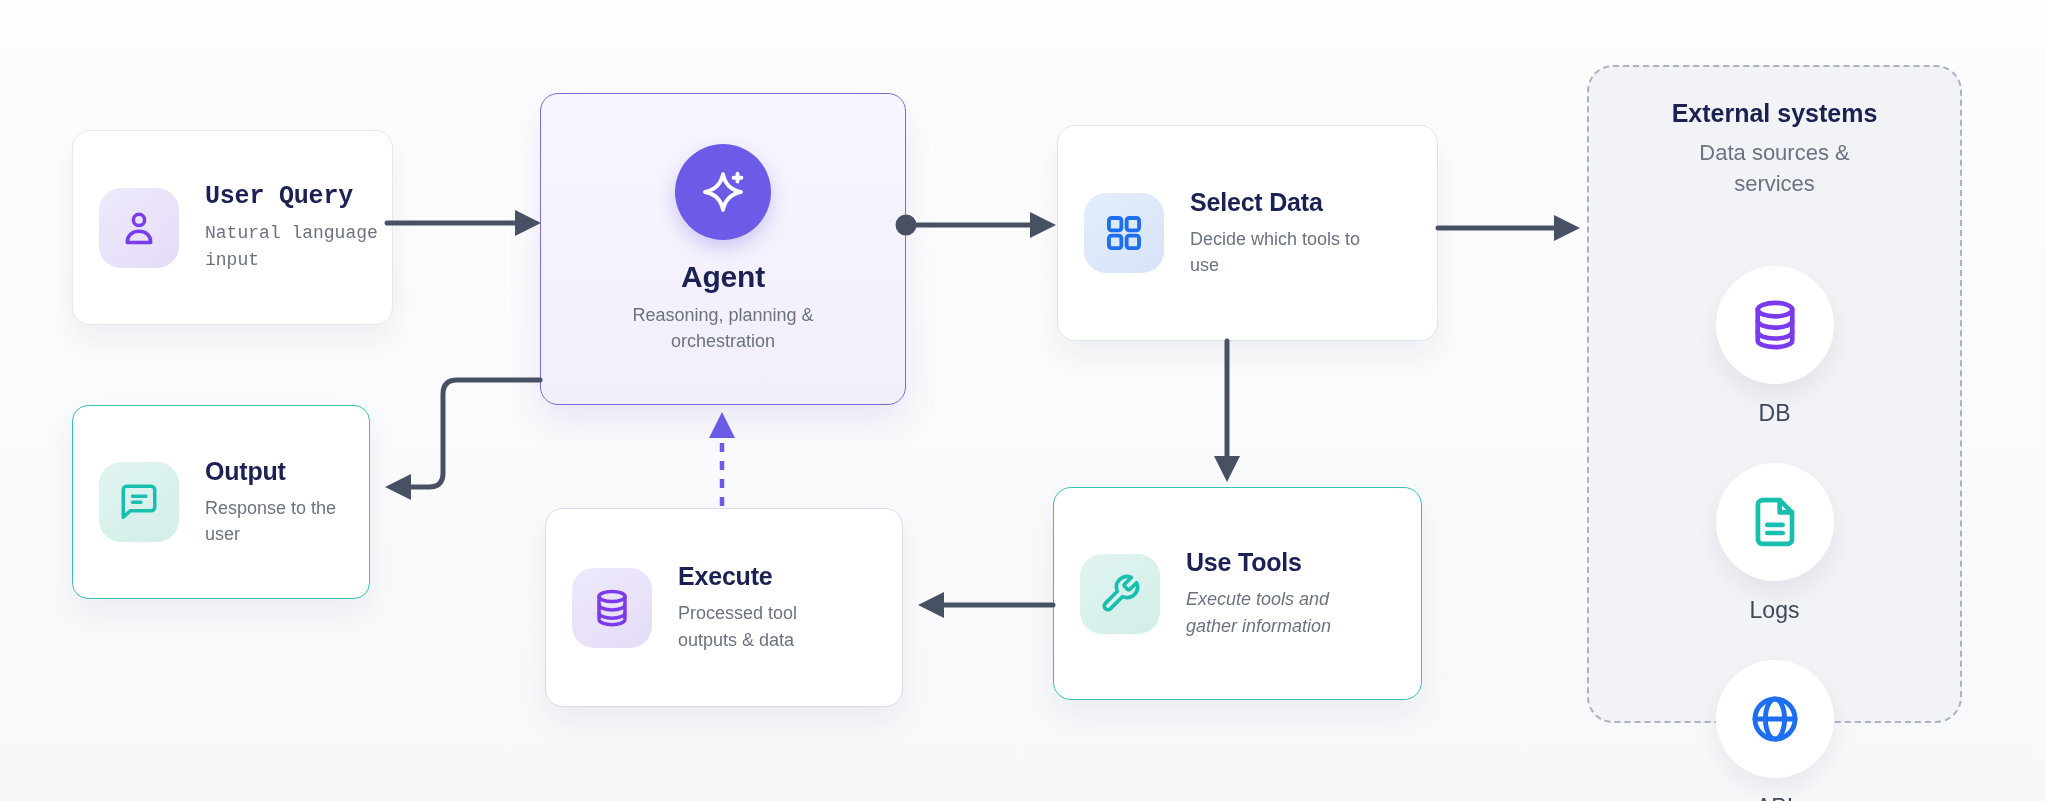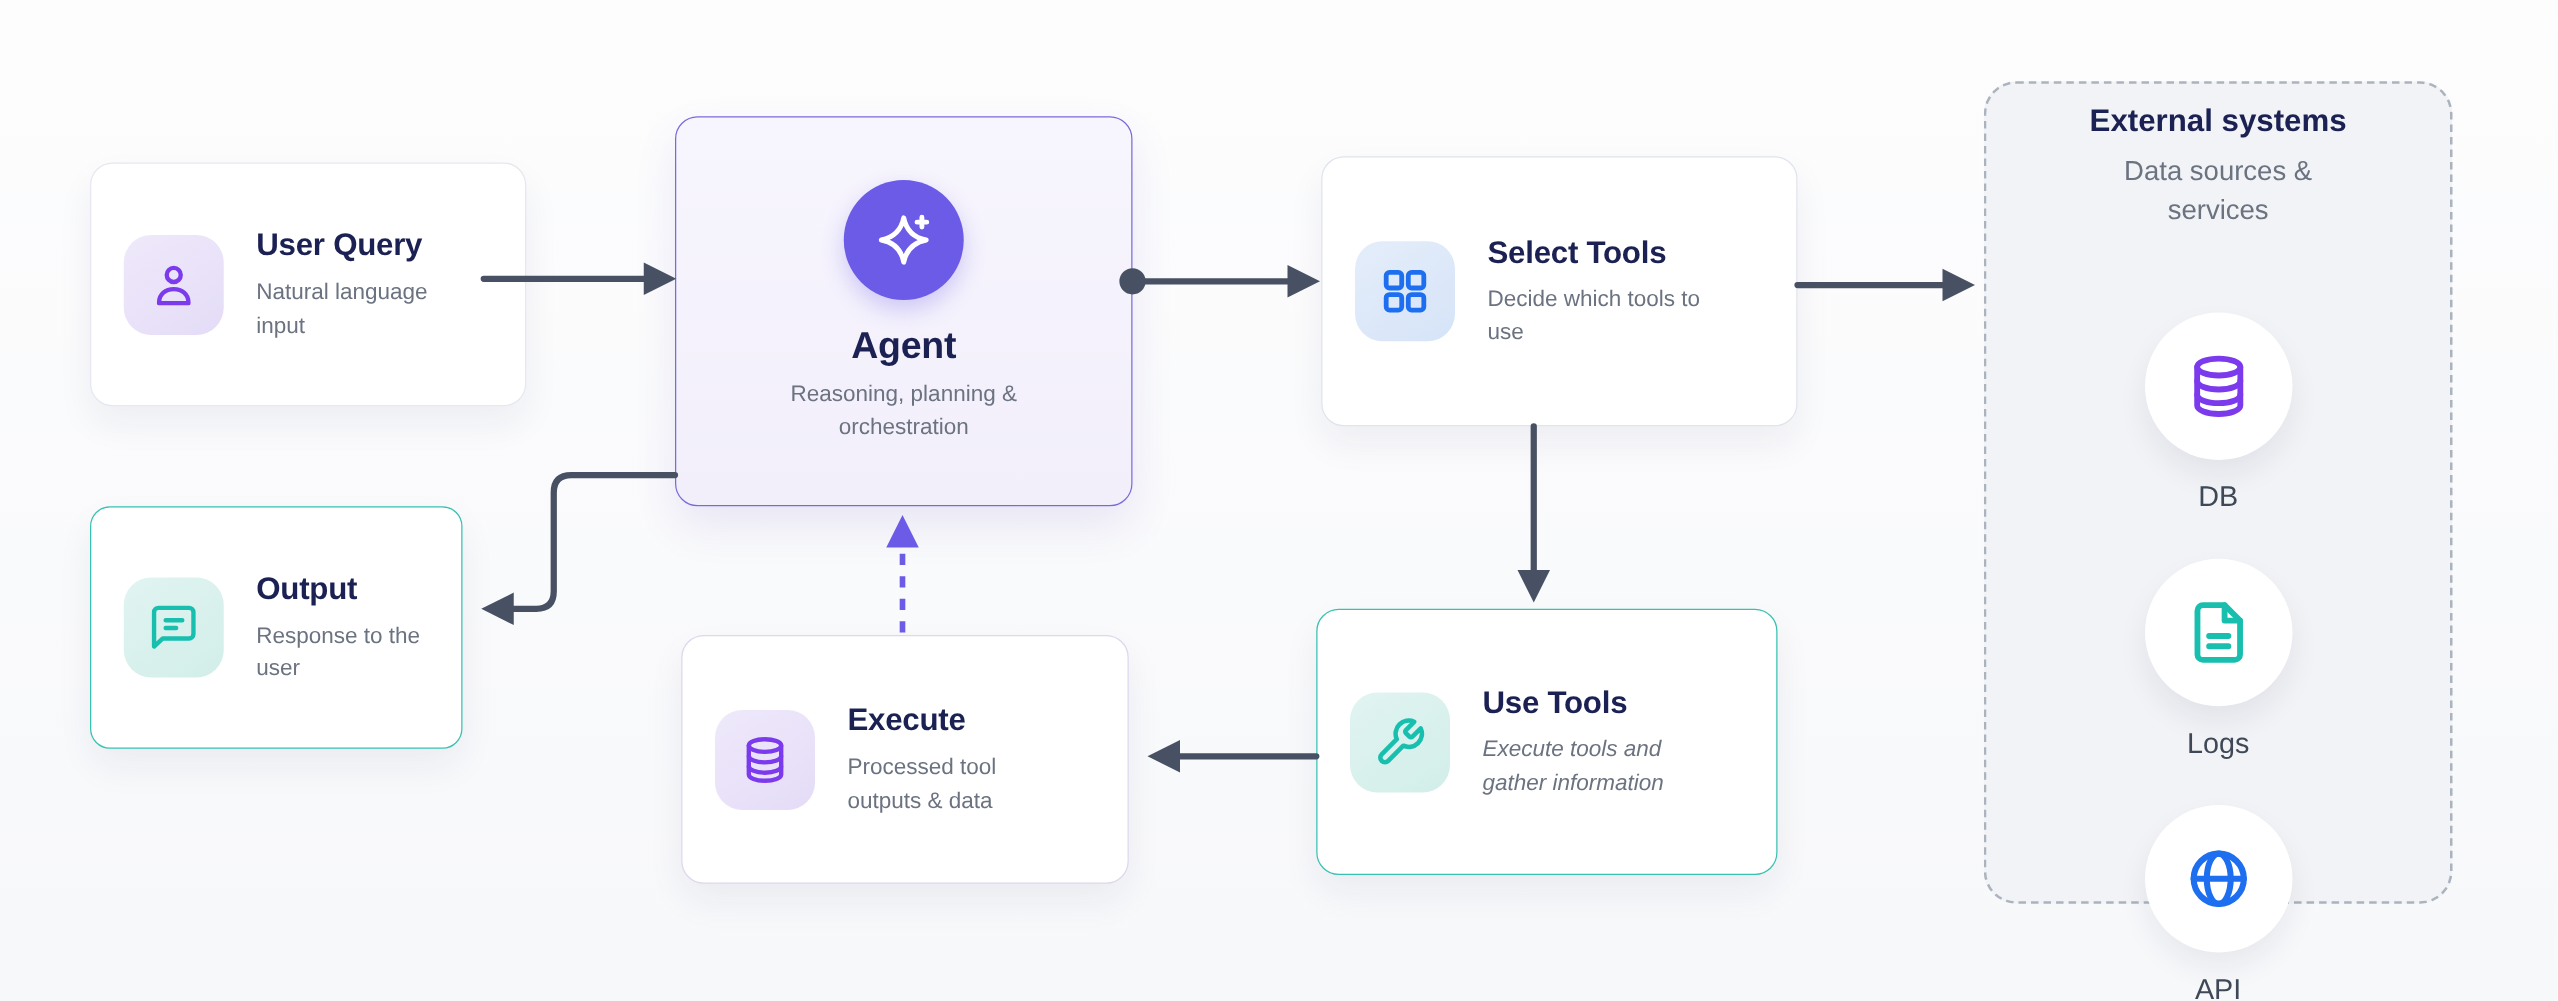--- a/index.html
+++ b/index.html
@@ -42,21 +42,21 @@
   .tile-teal     { background:linear-gradient(145deg,#e1f4f1 0%,#d2eee9 100%); }
   .tile-blue     { background:linear-gradient(145deg,#e4edfa 0%,#d6e4f8 100%); }
 
   .stroke-violet { stroke:#7c3aed; }
   .stroke-teal   { stroke:#18bfae; }
   .stroke-blue   { stroke:#1d6ff0; }
   .stroke-white  { stroke:#ffffff; }
   .icon-stroke { fill:none; stroke-width:2; stroke-linecap:round; stroke-linejoin:round; }
 
   
-  .node-user-query { left:72px; top:130px; width:349px; height:195px; }
+  .node-user-query { left:72px; top:130px; width:321px; height:195px;font-family:Liberation Mono, monospace; }
 
   .node-agent {
     left:540px; top:93px; width:366px; height:312px;
     background:linear-gradient(180deg,#f7f5fd 0%,#f2effb 100%);
     border:1.5px solid #7a6ad9;
     flex-direction:column; justify-content:center; gap:0;
     box-shadow:0 16px 34px rgba(74,58,180,.10);
   }
   .agent-circle {
     width:96px; height:96px; border-radius:50%;
@@ -84,21 +84,21 @@
 
   
   .panel-external {
     position:absolute;
     left:1587px; top:65px; width:375px; height:658px;
     background:#f1f3f6;
     border:2px dashed #abb3bf;
     border-radius:26px;
     display:flex; flex-direction:column; align-items:center;
   }
-  .ext-title { margin-top:16px; font-size:25px; font-weight:700; color:#1b2152; }
+  .ext-title { margin-top:32px; font-size:25px; font-weight:700; color:#1b2152; }
   .ext-sub { margin-top:10px; width:160px; text-align:center; font-size:22px; color:#6b7280; line-height:1.4; }
   .ext-grid {
     margin-top:66px;
     display:grid; grid-template-columns:1fr;
     column-gap:56px; row-gap:36px;
   }
   .ext-item { display:flex; flex-direction:column; align-items:center; }
   .ext-circle {
     width:118px; height:118px; border-radius:50%;
     background:#ffffff;
@@ -143,21 +143,21 @@
   <div class="card node-select-tools">
     <div class="tile tile-blue">
       <svg viewBox="0 0 24 24" class="icon-stroke stroke-blue" style="stroke-width:2.2">
         <rect x="3.4" y="3.4" width="7.1" height="7.1" rx="1.5"></rect>
         <rect x="13.5" y="3.4" width="7.1" height="7.1" rx="1.5"></rect>
         <rect x="3.4" y="13.5" width="7.1" height="7.1" rx="1.5"></rect>
         <rect x="13.5" y="13.5" width="7.1" height="7.1" rx="1.5"></rect>
       </svg>
     </div>
     <div>
-      <div class="node-title">Select Tools</div>
+      <div class="node-title">Select Data</div>
       <div class="node-sub">Decide which tools to use</div>
     </div>
   </div>
 
   <div class="card node-output">
     <div class="tile tile-teal">
       <svg viewBox="0 0 24 24" class="icon-stroke stroke-teal">
         <path d="M21 15a2 2 0 0 1-2 2H7l-4 3.7V5a2 2 0 0 1 2-2h14a2 2 0 0 1 2 2z"></path>
         <path d="M8.3 8.7h7.6M8.3 12.2h4.8"></path>
       </svg>

